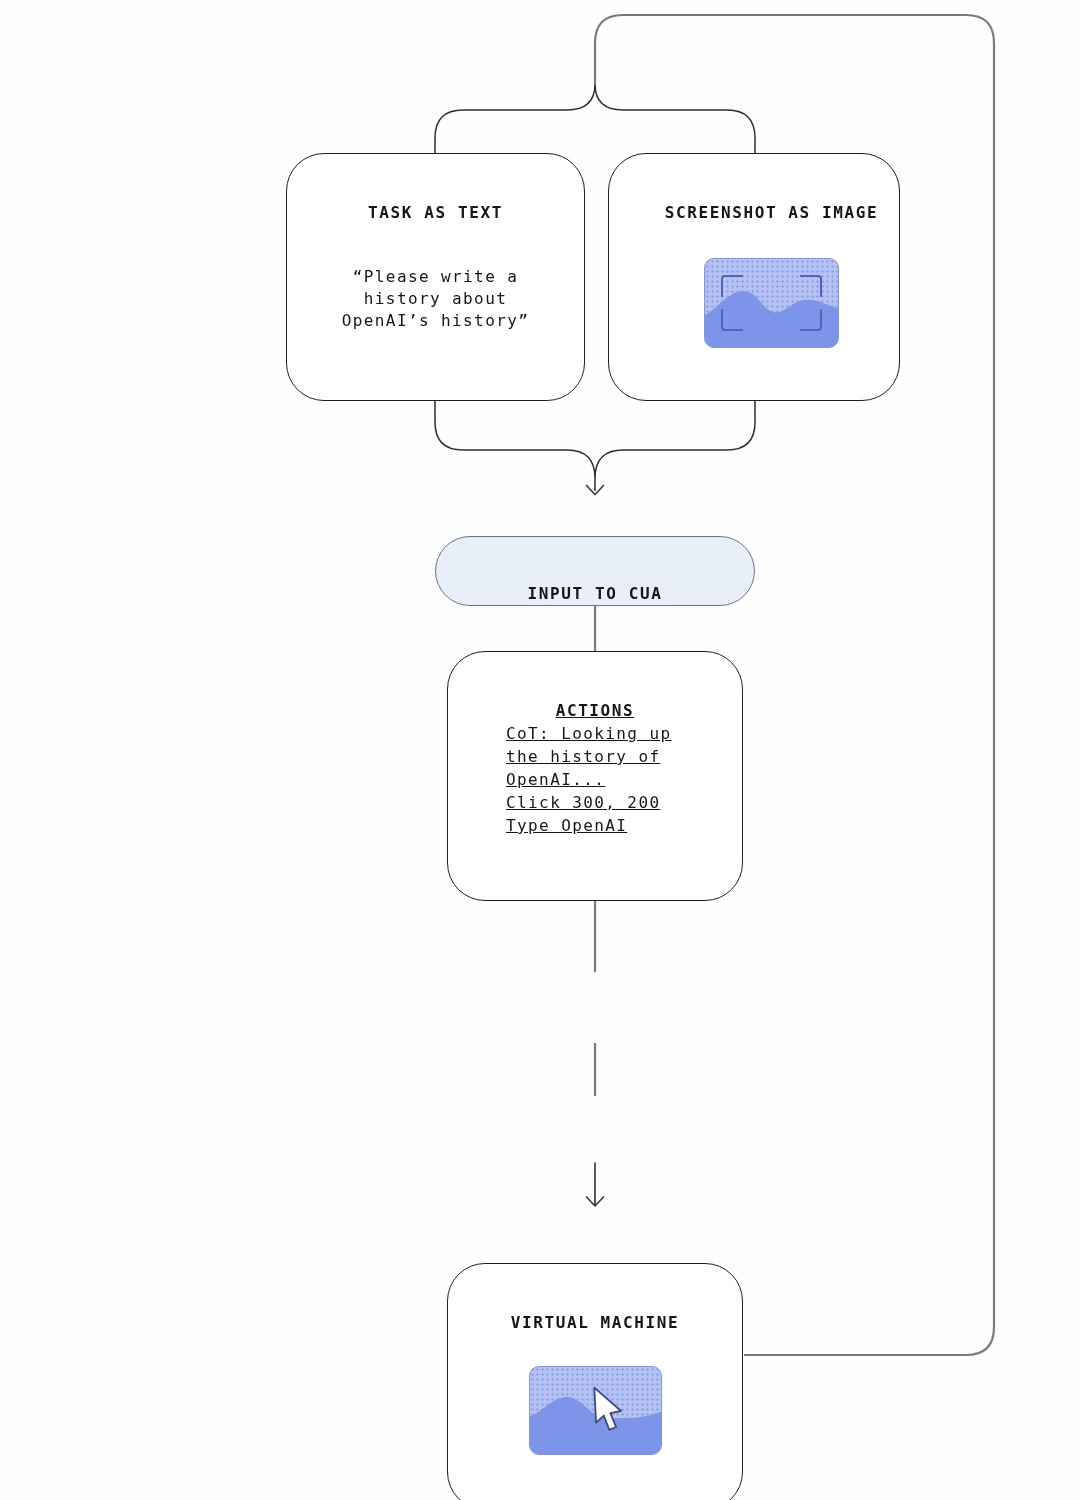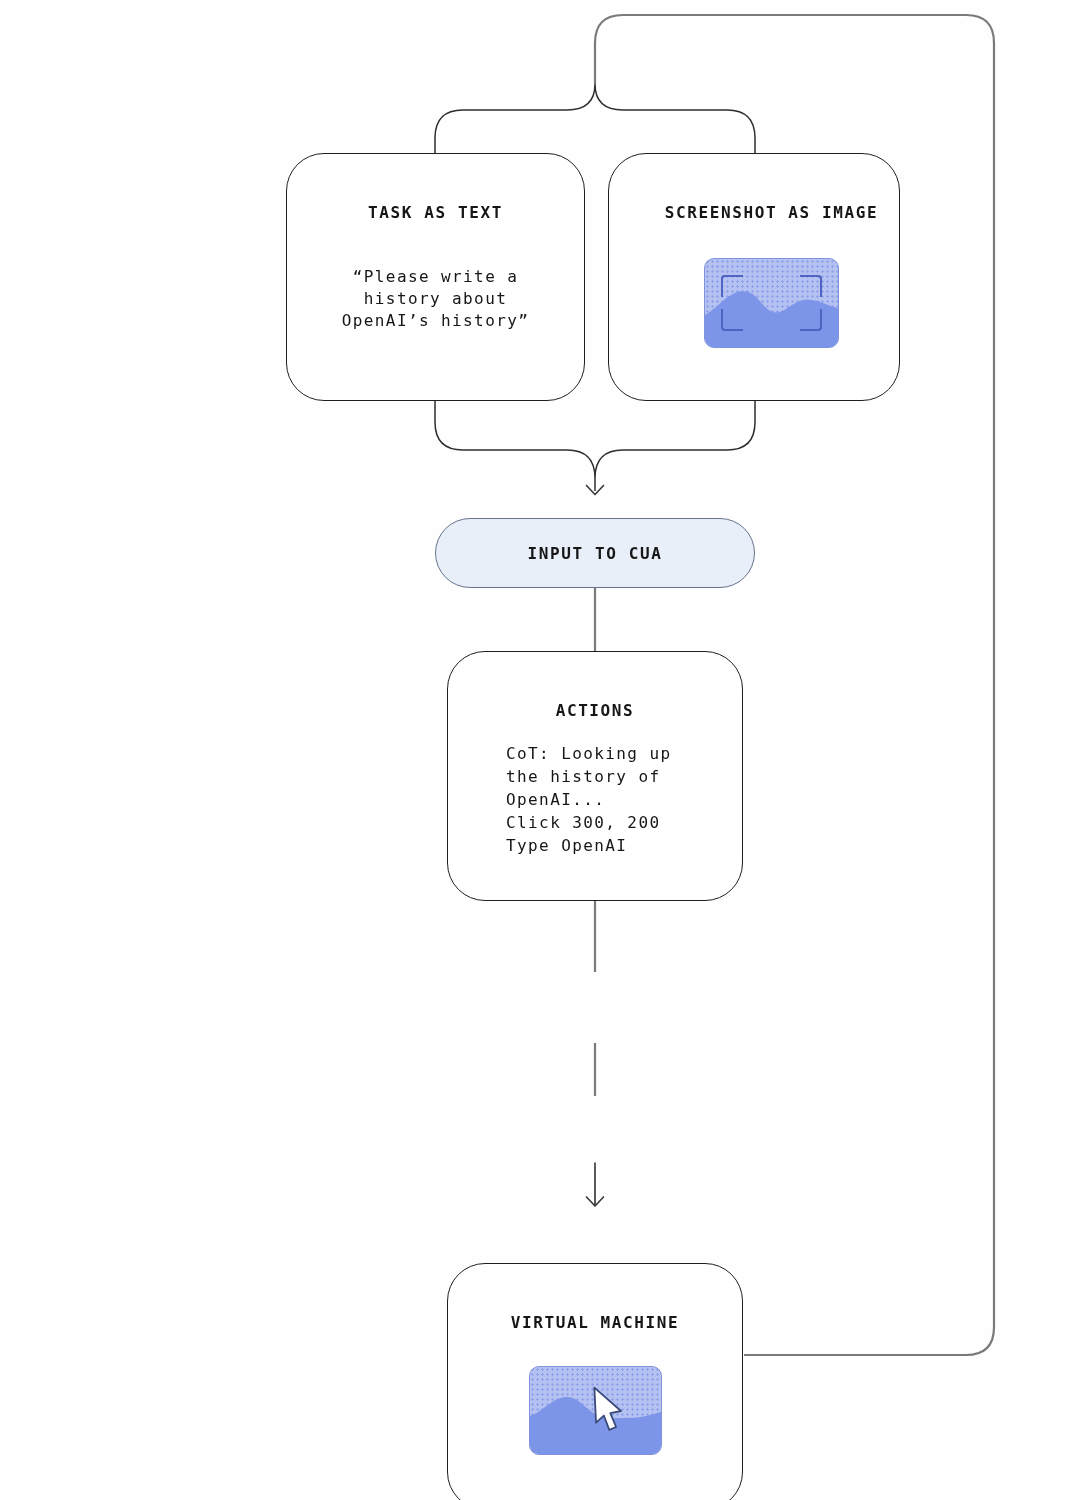--- a/index.html
+++ b/index.html
@@ -17,32 +17,32 @@
   .p-loop{stroke:var(--line-gray);stroke-width:2.2px;}
   .p-brace{stroke:var(--line-dark);stroke-width:1.5px;}
   .p-conn{stroke:var(--line-gray);stroke-width:2.2px;}
   .p-arrow{stroke:#3d3d3d;stroke-width:1.7px;stroke-linecap:round;stroke-linejoin:round;}
 
   .box{position:absolute;background:#fff;border:1.5px solid var(--box-border);
        border-radius:38px;display:flex;flex-direction:column;align-items:center;z-index:1;}
   .box-title{font-weight:bold;font-size:16px;letter-spacing:1.6px;line-height:22px;padding-top:48px;white-space:nowrap;}
   .mono-lines{font-size:16px;letter-spacing:1.4px;}
   .quote{margin-top:42px;text-align:center;line-height:22px;}
-  .cot{margin-top:20px;align-self:flex-start;padding-left:58px;line-height:23px;text-align:left;}
+  .cot{margin-top:0;align-self:flex-start;padding-left:58px;line-height:23px;text-align:left;}
 
   .task-box{left:231px;top:153px;width:299px;height:248px;}
   .shot-box{left:553px;top:153px;width:292px;height:248px;padding-left:35px;}
-  .actions-box{left:392px;top:651px;width:296px;height:250px;}
+  .actions-box{left:392px;top:651px;width:296px;height:250px;text-decoration:underline;}
   .vm-box{left:392px;top:1231px;width:296px;height:247px;margin-top:32px;}
 
   .pill{position:absolute;left:380px;width:320px;background:var(--pill-fill);
         border:1.6px solid var(--pill-border);border-radius:36px;display:flex;
         flex-direction:column;align-items:center;justify-content:center;z-index:1;
         font-weight:bold;font-size:16px;letter-spacing:1.6px;line-height:23px;text-align:center;}
-  .input-pill{top:518px;height:70px;}
+  .input-pill{top:536px;height:70px;justify-content:flex-end;}
   .sampled-pill{top:973px;height:70px;}
 
   .vm-caption{position:absolute;left:340px;top:1108px;width:400px;text-align:center;
               font-size:16px;letter-spacing:1.4px;line-height:21.5px;z-index:1;}
 
   .thumb{position:relative;border-radius:10px;border:1.5px solid var(--thumb-border);
          background-color:var(--thumb-base);
          background-image:radial-gradient(circle,var(--thumb-dot) 1.2px,rgba(0,0,0,0) 1.4px);
          background-size:5px 5px;overflow:hidden;}
   .shot-thumb{width:135px;height:90px;margin-top:34px;}

